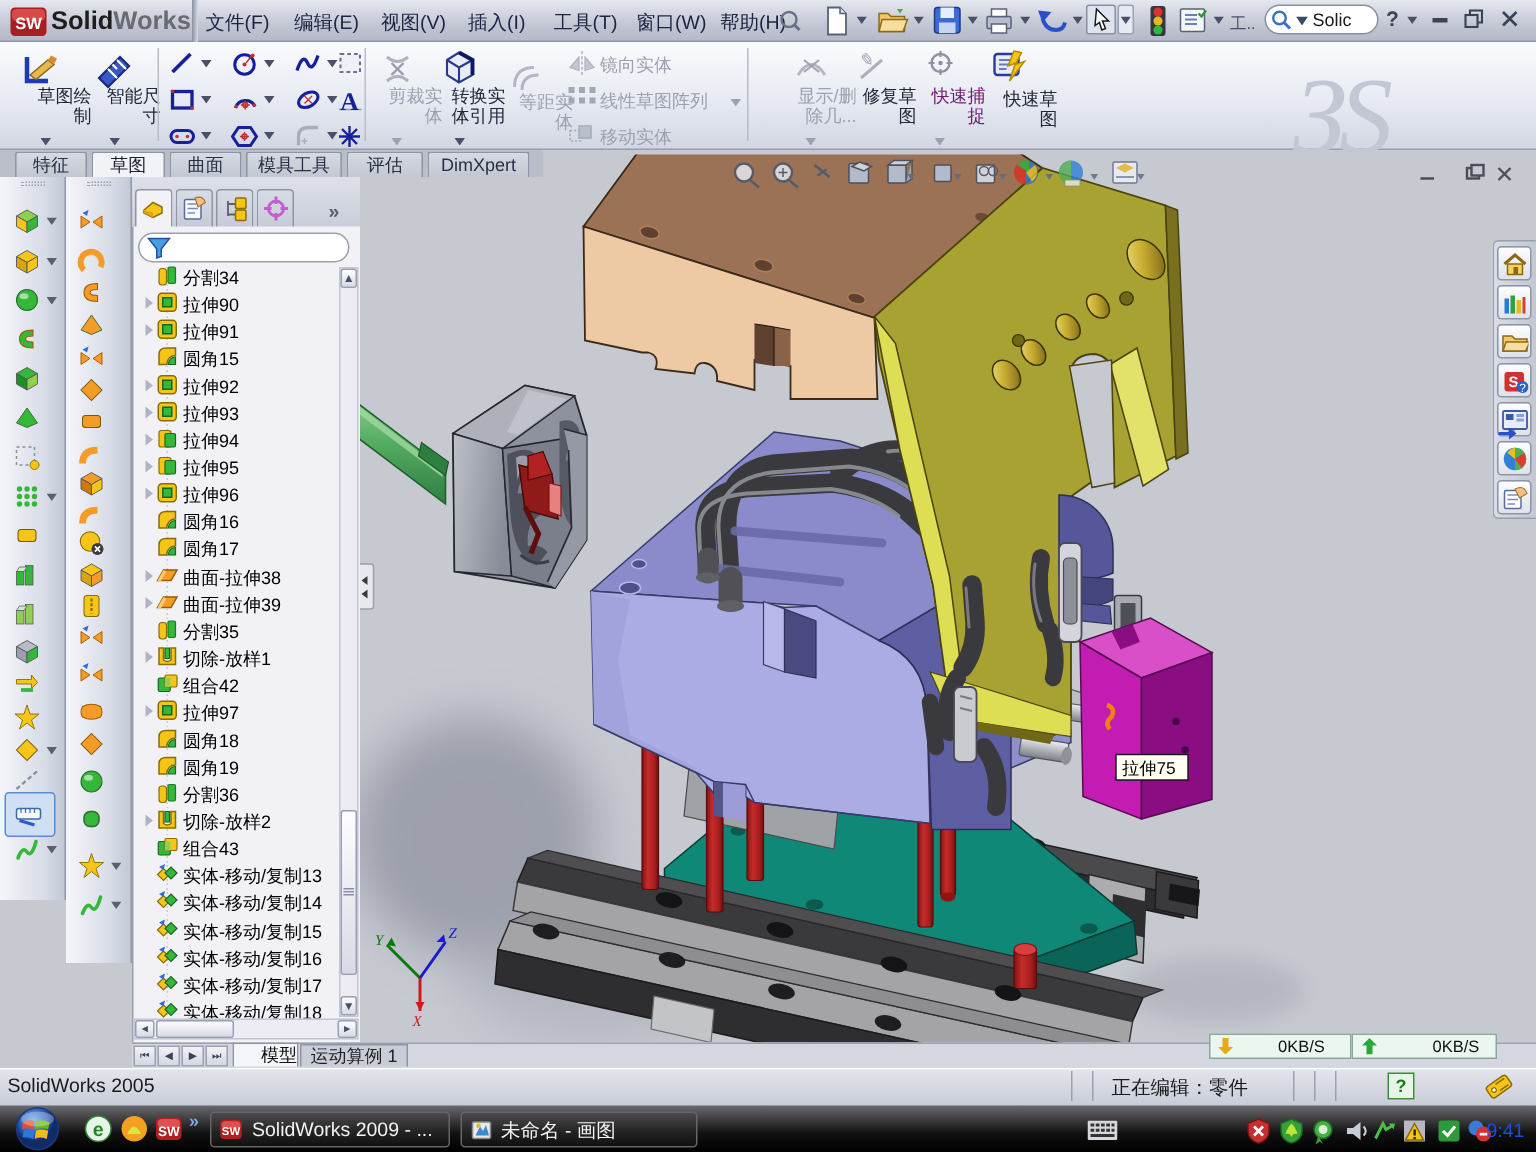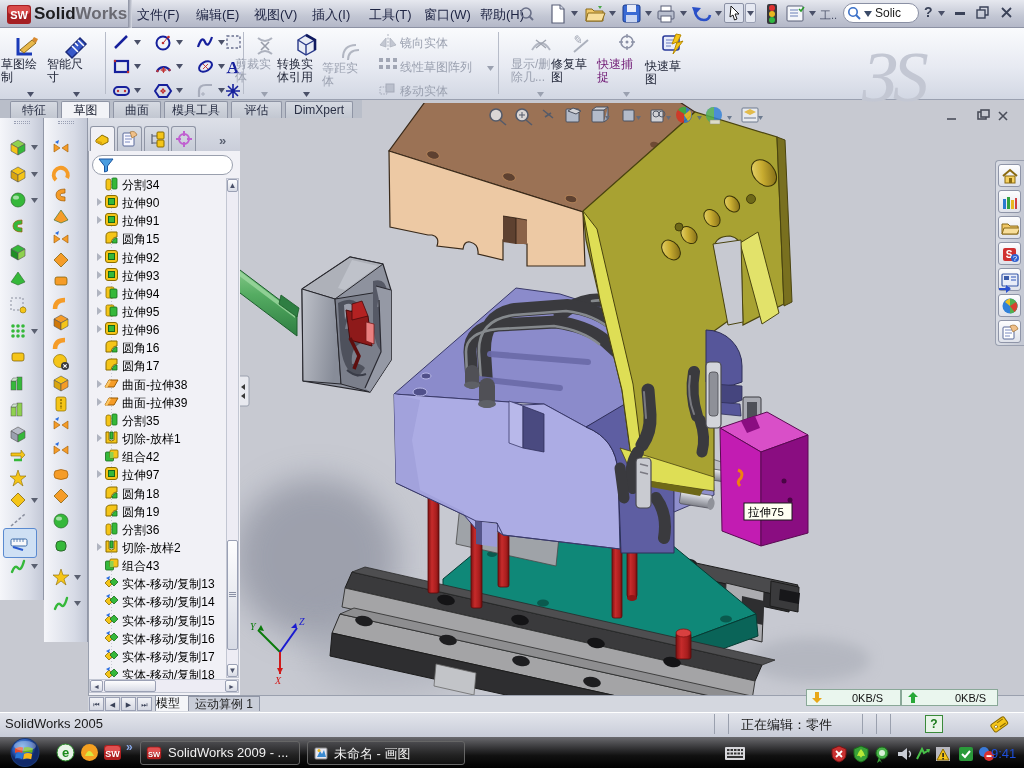--- a/index.html
+++ b/index.html
@@ -6,21 +6,21 @@
 body{font-family:"Liberation Sans",sans-serif;position:relative;background:#C7C9D1}
 .ab{position:absolute}
 
 #titlebar{left:0;top:0;width:1024px;height:28px;background:linear-gradient(#E6E8EF,#C3C7D4 60%,#B4B8C8);border-bottom:1px solid #8D92A4}
 #swtext{left:34px;top:4px;font-size:17px;font-weight:bold;color:#1d1d1f;letter-spacing:0px}
 #swtext span{color:#6a6a72}
 .vsep{left:128px;top:0;width:4px;height:28px;background:linear-gradient(90deg,#8a8fa0,#d8dbe4)}
 .menu{top:6px;font-size:13px;color:#1d2342}
 
 #toolbar{left:0;top:28px;width:1024px;height:72px;background:linear-gradient(#FAFBFD,#E7EAF2 55%,#D2D7E3);border-bottom:1px solid #9aa0b0}
-.tbtxt{font-size:12px;color:#23283a;text-align:left;line-height:13px;white-space:pre}
+.tbtxt{font-size:12px;color:#23283a;text-align:right;line-height:13px;white-space:pre}
 .tbgray{color:#9ba1b0}
 .dda{width:7px;height:5px}
 .sepv{top:32px;width:1px;height:62px;background:#b7bcc9}
 
 #ribtabs{left:0;top:100px;width:362px;height:18px;background:#B9BEC9;z-index:5}
 .rtab{top:101px;height:17px;z-index:6;background:linear-gradient(#D6DAE2,#C2C7D1);border:1px solid #8f95a5;border-bottom:none;font-size:12px;color:#2a3045;text-align:center;line-height:16px;border-radius:2px 2px 0 0}
 .rtab.act{background:#F2F3F7;color:#1a1f30}
 
 .ltb{top:118px;background:linear-gradient(90deg,#F5F6FA,#D7DBE6 70%,#C3C8D6);border-right:1px solid #9298a8}
 #ltbA{left:0;width:44px;height:482px}
@@ -1050,22 +1050,22 @@
 <div class="ab" style="left:229px;top:592px;width:7px;height:1px;background:#8a90a4;box-shadow:0 2px #8a90a4,0 4px #8a90a4"></div>
 <div class="ab sbar" style="left:89px;top:679px;width:150px;height:14px"></div>
 <div class="ab sbtn" style="left:90px;top:680px;width:13px;height:12px;line-height:11px;font-size:7px">◄</div>
 <div class="ab sbtn" style="left:225px;top:680px;width:13px;height:12px;line-height:11px;font-size:7px">►</div>
 <div class="ab sbtn" style="left:104px;top:680px;width:52px;height:12px"></div>
 <div class="ab" id="btabs"></div>
 <div class="ab" style="left:89px;top:697px;width:15px;height:14px;background:linear-gradient(#f2f3f7,#d5d8e2);border:1px solid #9aa0b4;font-size:7px;color:#3a4258;text-align:center;line-height:13px">⏮</div>
 <div class="ab" style="left:105px;top:697px;width:15px;height:14px;background:linear-gradient(#f2f3f7,#d5d8e2);border:1px solid #9aa0b4;font-size:7px;color:#3a4258;text-align:center;line-height:13px">◀</div>
 <div class="ab" style="left:121px;top:697px;width:15px;height:14px;background:linear-gradient(#f2f3f7,#d5d8e2);border:1px solid #9aa0b4;font-size:7px;color:#3a4258;text-align:center;line-height:13px">▶</div>
 <div class="ab" style="left:137px;top:697px;width:15px;height:14px;background:linear-gradient(#f2f3f7,#d5d8e2);border:1px solid #9aa0b4;font-size:7px;color:#3a4258;text-align:center;line-height:13px">⏭</div>
-<div class="ab" style="left:155px;top:695px;width:44px;height:16px;background:#F4F5F8;border:1px solid #8f95a5;border-bottom:none;font-size:12px;color:#111;text-align:left;line-height:15px">模型</div>
-<div class="ab" style="left:188px;top:696px;width:72px;height:15px;background:#C9CDD8;border:1px solid #8f95a5;border-bottom:none;font-size:12px;color:#222;text-align:center;line-height:14px">运动算例 1</div>
+<div class="ab" style="left:155px;top:695px;width:44px;height:16px;background:#F4F5F8;border:1px solid #8f95a5;border-bottom:none;font-size:12px;color:#111;text-align:right;line-height:15px">模型</div>
+<div class="ab" style="left:200px;top:696px;width:72px;height:15px;background:#C9CDD8;border:1px solid #8f95a5;border-bottom:none;font-size:12px;color:#222;text-align:center;line-height:14px">运动算例 1</div>
 <div class="ab" style="left:806px;top:689px;width:95px;height:17px;background:#EAF6EE;border:1px solid #8aa898"></div>
 <div class="ab" style="left:901px;top:689px;width:97px;height:17px;background:#EAF6EE;border:1px solid #8aa898"></div>
 <svg class="ab" style="left:812px;top:692px" width="10" height="11" viewBox="0 0 10 11">
     <path d="M3 0 h4 v6 h3 l-5 5 -5 -5 h3 z" fill="#e8a818"></path>
   </svg>
 <svg class="ab" style="left:908px;top:692px" width="10" height="11" viewBox="0 0 10 11">
     <path d="M3 11 h4 V5 h3 L5 0 0 5 h3 z" fill="#28a838"></path>
   </svg>
 <div class="ab" style="left:852px;top:692px;font-size:11px;color:#111">0KB/S</div>
 <div class="ab" style="left:955px;top:692px;font-size:11px;color:#111">0KB/S</div>

